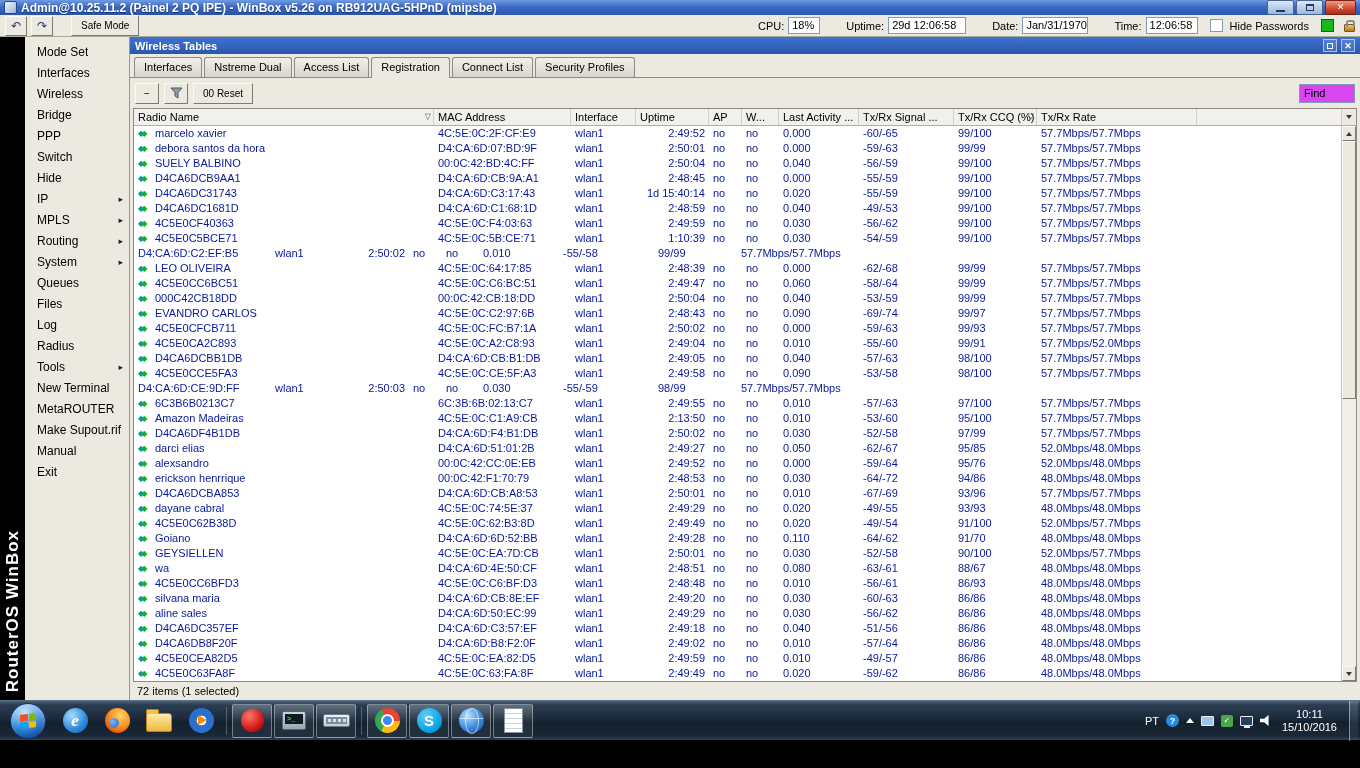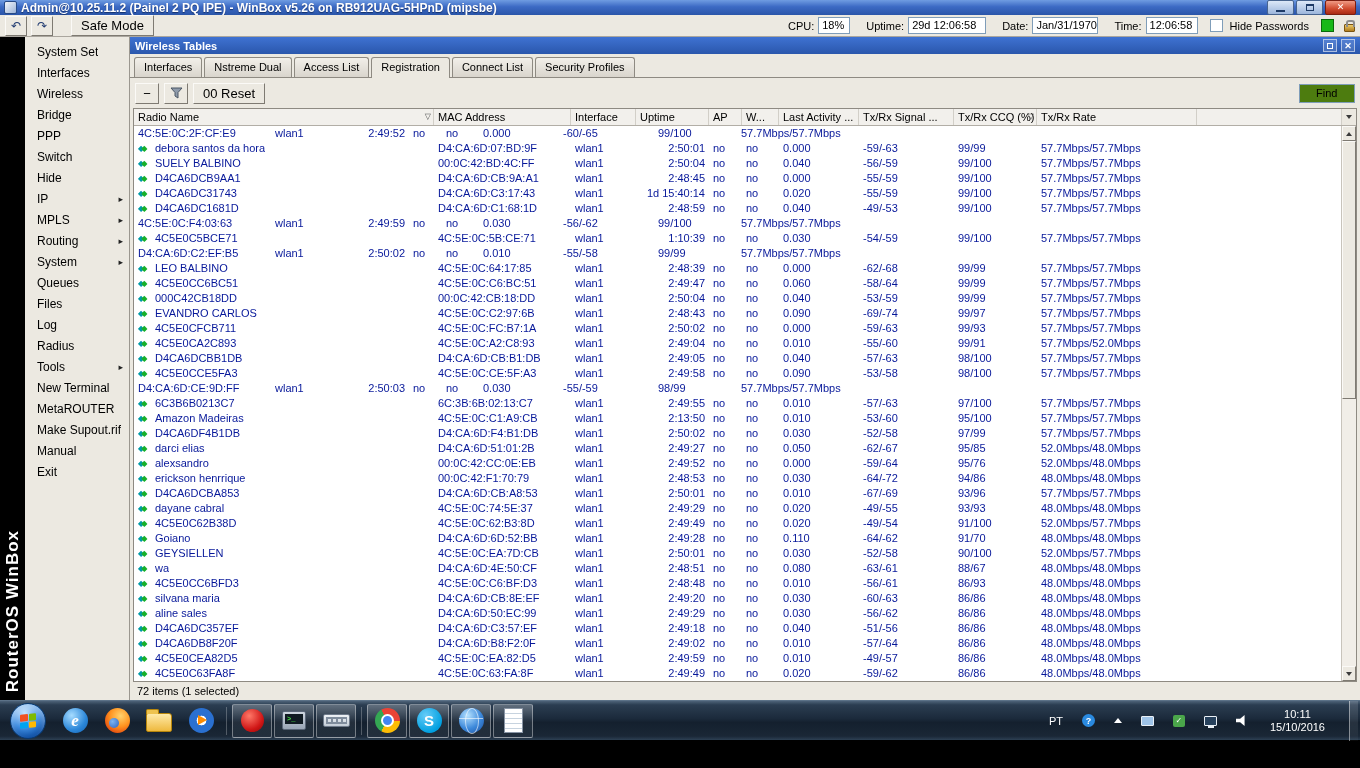--- a/index.html
+++ b/index.html
@@ -20,23 +20,23 @@
   .g-min{width:9px;height:2px;background:#1d3a66;margin-top:6px}
   .g-max{width:8px;height:7px;border:1px solid #1d3a66;border-top-width:2px}
   .g-x{font-size:9px;line-height:9px}
 
   
   .main-toolbar{height:28px;background:#ece9e1;border-bottom:1px solid #aaa69e;
     display:flex;align-items:center;gap:4px;padding:0 5px}
   .tbtn{width:22px;height:20px;display:flex;align-items:center;justify-content:center;
     background:#ece9e1;border:1px solid;border-color:#fbfaf7 #7e7a72 #7e7a72 #fbfaf7;font-size:12px;color:#203a70}
   .btn{height:21px;display:inline-flex;align-items:center;justify-content:center;padding:0 9px;
-    background:#ece9e1;border:1px solid;border-color:#fbfaf7 #7e7a72 #7e7a72 #fbfaf7;font-size:13px;white-space:nowrap}
+    background:#ece9e1;border:1px solid;border-color:#fbfaf7 #7e7a72 #7e7a72 #fbfaf7;font-size:10px;white-space:nowrap}
   .spacer{flex:1}
-  .lab{white-space:nowrap;margin-left:12px}
+  .lab{white-space:nowrap;margin-left:22px}
   .field{display:inline-block;background:#fff;border:1px solid #7f9db9;height:17px;line-height:15px;
     padding:0 3px;white-space:nowrap;overflow:hidden}
   .cb{width:13px;height:13px;background:#fff;border:1px solid #7f9db9;margin-left:8px}
   .greensq{width:13px;height:13px;background:#18b818;border:1px solid #0a6a0a;margin-left:8px}
   .lock{position:relative;width:11px;height:8px;margin-left:6px;margin-top:4px;border-radius:1px;
     background:linear-gradient(#eccb6a,#b07c1e);border:1px solid #7a5410}
   .lock::before{content:"";position:absolute;top:-5px;left:1px;width:5px;height:5px;
     border:2px solid #8d8d8d;border-bottom:none;border-radius:3px 3px 0 0}
 
   
@@ -61,22 +61,22 @@
   .cap-btn .sq{width:6px;height:6px;border:1px solid #fff}
 
   .tabbar{height:24px;padding:3px 4px 0;display:flex;align-items:flex-end;border-bottom:1px solid #8e8a82;background:#ece9e1}
   .tab{padding:3px 9px 4px;margin-right:2px;font-size:11px;white-space:nowrap;cursor:default;
     background:linear-gradient(#f2efe9,#d9d5cd);border:1px solid #8e8a82;border-bottom:none;border-radius:3px 3px 0 0}
   .tab.active{background:#ece9e1;position:relative;top:1px;padding-bottom:5px;font-weight:normal}
 
   .panel-toolbar{height:30px;display:flex;align-items:center;gap:5px;padding:0 5px}
   .sq-btn{width:24px;padding:0}
   .funnel{display:block}
-  .find-btn{height:19px;width:56px;background:#4d7c0f;border:1px solid #7f9db9;display:inline-flex;
-    align-items:center;padding:0 16px;font-size:11px}
+  .find-btn{height:19px;width:56px;background:#d946ef;border:1px solid #7f9db9;display:inline-flex;
+    align-items:center;padding:0 4px;font-size:11px}
 
   
   .table-wrap{flex:1;margin:0 3px;background:#fff;border:1px solid #8e8a82;display:flex;flex-direction:column;overflow:hidden;min-height:0}
   .thead-row{display:flex;height:17px;border-bottom:1px solid #b2aea6;background:#f2f0ec;flex:0 0 17px}
   .thead{flex:1;display:flex;min-width:0}
   .th{display:flex;align-items:center;padding:0 4px;border-right:1px solid #d2cfc8;font-size:11px;
     white-space:nowrap;overflow:hidden;position:relative;cursor:default}
   .th.sorted{padding-right:8px}
   .th.sorted::after{content:"▽";position:absolute;right:2px;top:3px;font-size:8px;color:#555}
   .th.filler,.td.filler{flex:1;border-right:none}
@@ -165,21 +165,21 @@
     color:#fff;font-weight:bold;font-size:15px}
   .ig-network-globe{width:25px;height:25px;border-radius:50%;
     background:radial-gradient(circle at 35% 30%,#b6e2ff,#3c88da 55%,#1a4e9e)}
   .ig-network-globe::before{content:"";position:absolute;left:6px;top:0;width:12px;height:24px;
     border:1px solid rgba(255,255,255,.6);border-radius:50%}
   .ig-network-globe::after{content:"";position:absolute;left:0;top:10px;width:24px;height:4px;
     border-top:1px solid rgba(255,255,255,.6)}
   .ig-notepad{width:19px;height:25px;border:1px solid #8894a4;
     background:repeating-linear-gradient(180deg,#fff 0 4px,#c7d3df 4px 5px)}
 
-  .tray{margin-left:auto;display:flex;align-items:center;gap:19px;padding:0 2px 0 10px;color:#fff;height:40px}
+  .tray{margin-left:auto;display:flex;align-items:center;gap:7px;padding:0 2px 0 10px;color:#fff;height:40px}
   .tray-lang{font-size:11px;cursor:default}
   .tray-help{width:13px;height:13px;border-radius:50%;background:#2a8ae0;color:#fff;font-size:9px;
     font-weight:bold;display:flex;align-items:center;justify-content:center}
   .arr-u.white{border-bottom-color:#fff;border-left-width:4px;border-right-width:4px;border-bottom-width:5px}
   .tray-display{width:13px;height:10px;border:1px solid #e9eff5;border-radius:1px;background:#9fc4e8}
   .tray-usb{width:12px;height:12px;background:#4aa64a;border-radius:2px;color:#fff;font-size:8px;
     display:flex;align-items:center;justify-content:center}
   .tray-usb::after{content:"✓"}
   .tray-net{width:13px;height:10px;border:1px solid #e9eff5;border-radius:1px;position:relative;background:#27415c}
   .tray-net::after{content:"";position:absolute;left:3px;bottom:-3px;width:6px;height:2px;background:#e9eff5}
@@ -234,21 +234,21 @@
   </div>
 
   <div class="workspace">
 
     <div class="brand-strip">
       <span class="brand-text">RouterOS WinBox</span>
     </div>
 
     <div class="sidebar" id="sidebar">
         <div class="side-item">
-          <span class="side-label">System Set</span>
+          <span class="side-label">Mode Set</span>
         </div>
         <div class="side-item">
           <span class="side-label">Interfaces</span>
         </div>
         <div class="side-item">
           <span class="side-label">Wireless</span>
         </div>
         <div class="side-item">
           <span class="side-label">Bridge</span>
         </div>
@@ -361,20 +361,24 @@
               <div class="th col9">Tx/Rx Rate</div>
               <div class="th filler"></div>
             </div>
           <div class="col-chooser">
               <span class="arr-d"></span>
             </div>
         </div>
         <div class="tbody-row">
           <div class="tbody" id="tbody">
               <div class="trow">
+                <div class="td col0">
+                  <span class="reg-icon"></span>
+                  <span class="cell-text">marcelo xavier</span>
+                </div>
                 <div class="td col1">4C:5E:0C:2F:CF:E9</div>
                 <div class="td col2">wlan1</div>
                 <div class="td col3">2:49:52</div>
                 <div class="td col4">no</div>
                 <div class="td col5">no</div>
                 <div class="td col6">0.000</div>
                 <div class="td col7">-60/-65</div>
                 <div class="td col8">99/100</div>
                 <div class="td col9">57.7Mbps/57.7Mbps</div>
                 <div class="td filler"></div>
@@ -453,20 +457,24 @@
                 <div class="td col3">2:48:59</div>
                 <div class="td col4">no</div>
                 <div class="td col5">no</div>
                 <div class="td col6">0.040</div>
                 <div class="td col7">-49/-53</div>
                 <div class="td col8">99/100</div>
                 <div class="td col9">57.7Mbps/57.7Mbps</div>
                 <div class="td filler"></div>
               </div>
               <div class="trow">
+                <div class="td col0">
+                  <span class="reg-icon"></span>
+                  <span class="cell-text">4C5E0CF40363</span>
+                </div>
                 <div class="td col1">4C:5E:0C:F4:03:63</div>
                 <div class="td col2">wlan1</div>
                 <div class="td col3">2:49:59</div>
                 <div class="td col4">no</div>
                 <div class="td col5">no</div>
                 <div class="td col6">0.030</div>
                 <div class="td col7">-56/-62</div>
                 <div class="td col8">99/100</div>
                 <div class="td col9">57.7Mbps/57.7Mbps</div>
                 <div class="td filler"></div>
@@ -495,21 +503,21 @@
                 <div class="td col5">no</div>
                 <div class="td col6">0.010</div>
                 <div class="td col7">-55/-58</div>
                 <div class="td col8">99/99</div>
                 <div class="td col9">57.7Mbps/57.7Mbps</div>
                 <div class="td filler"></div>
               </div>
               <div class="trow">
                 <div class="td col0">
                   <span class="reg-icon"></span>
-                  <span class="cell-text">LEO BALBINO</span>
+                  <span class="cell-text">LEO OLIVEIRA</span>
                 </div>
                 <div class="td col1">4C:5E:0C:64:17:85</div>
                 <div class="td col2">wlan1</div>
                 <div class="td col3">2:48:39</div>
                 <div class="td col4">no</div>
                 <div class="td col5">no</div>
                 <div class="td col6">0.000</div>
                 <div class="td col7">-62/-68</div>
                 <div class="td col8">99/99</div>
                 <div class="td col9">57.7Mbps/57.7Mbps</div>

